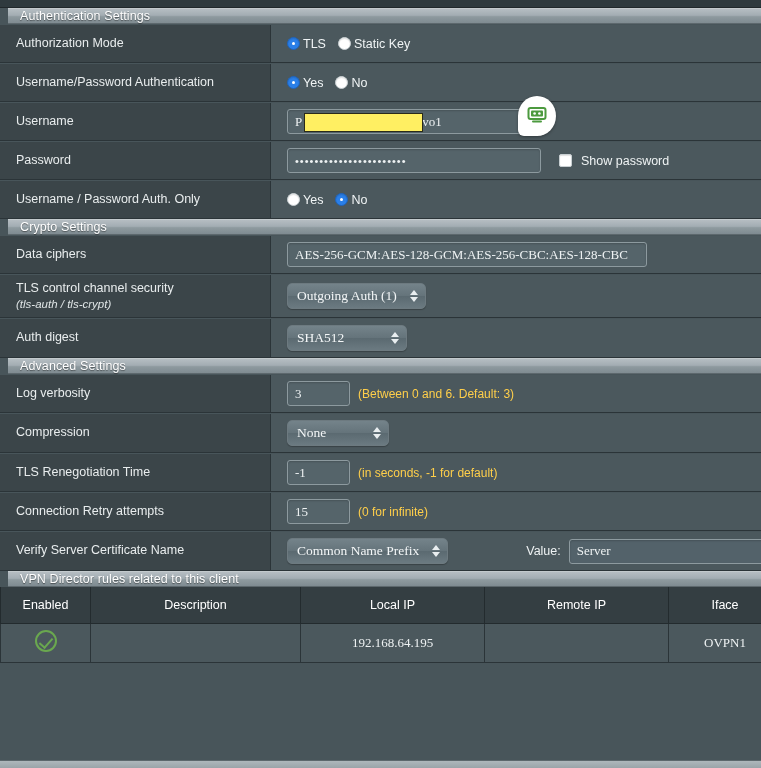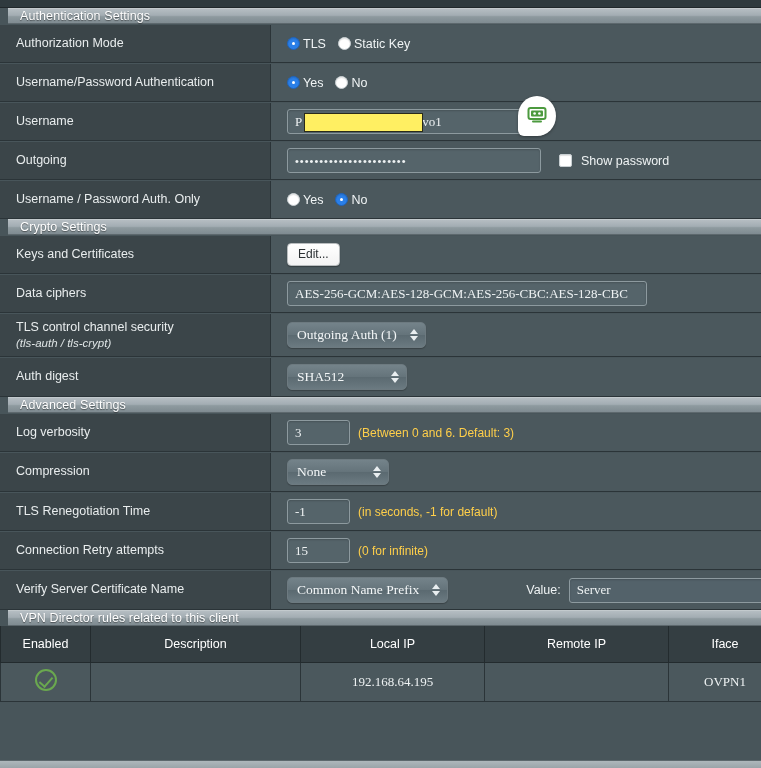--- a/index.html
+++ b/index.html
@@ -305,21 +305,21 @@
     <div class="value">
       <div class="tinput w-user">
         <span class="user-text">P</span>
         <span class="redaction"></span>
         <span class="user-text" style="margin-left:120px">vo1</span>
       </div>
     </div>
   </div>
 
   <div class="row">
-    <div class="label">Outgoing</div>
+    <div class="label">Password</div>
     <div class="value">
       <div class="tinput w-pass">
         <span class="dots">•••••••••••••••••••••••</span>
       </div>
       <div class="check-item" style="margin-left:10px">
         <span class="checkbox"></span>
         <span>Show password</span>
       </div>
     </div>
   </div>
@@ -335,26 +335,20 @@
         <div class="radio-item">
           <span class="radio on"></span>
           <span class="radio-label">No</span>
         </div>
       </div>
     </div>
   </div>
 
   <div class="section-head">Crypto Settings</div>
 
-  <div class="row">
-    <div class="label">Keys and Certificates</div>
-    <div class="value">
-      <button class="btn">Edit...</button>
-    </div>
-  </div>
 
   <div class="row">
     <div class="label">Data ciphers</div>
     <div class="value">
       <div class="tinput w-cipher">AES-256-GCM:AES-128-GCM:AES-256-CBC:AES-128-CBC</div>
     </div>
   </div>
 
   <div class="row">
     <div class="label">

